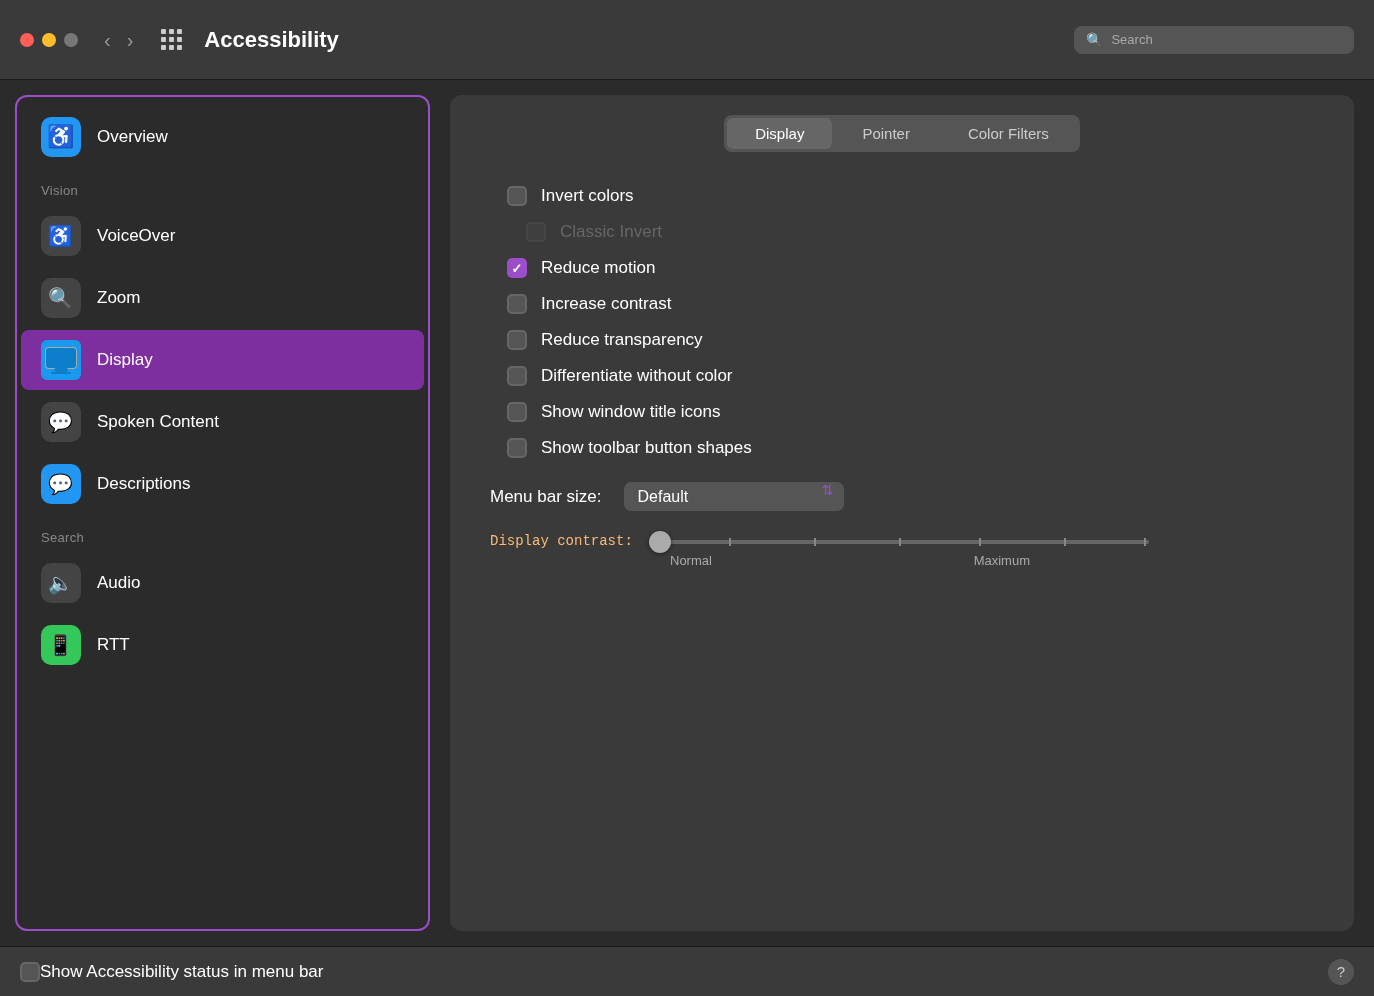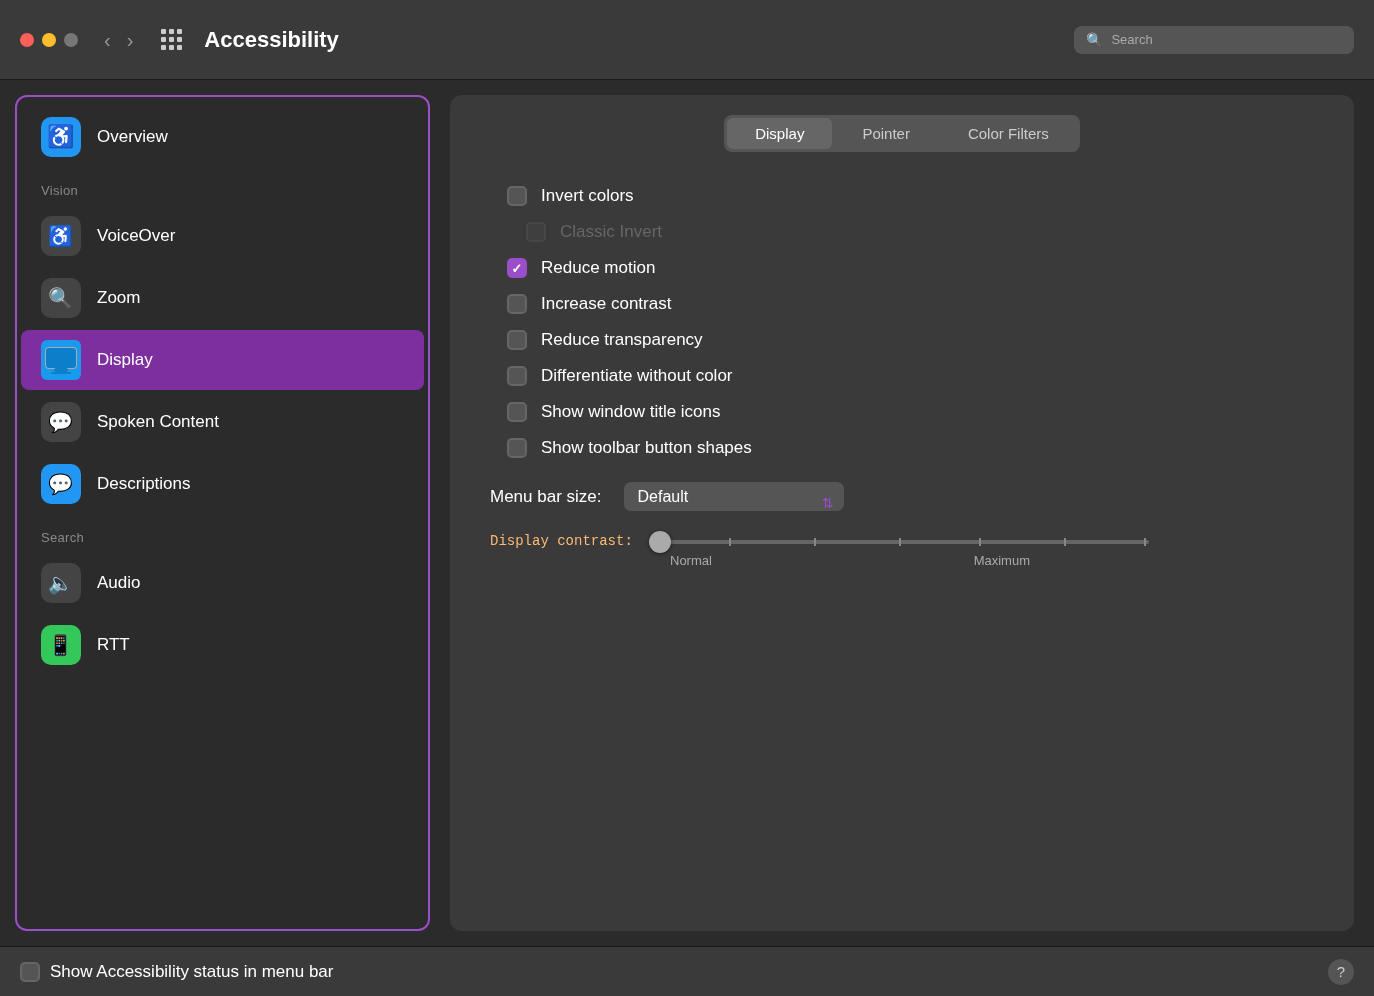--- a/index.html
+++ b/index.html
@@ -252,21 +252,21 @@
       gap: 22px;
       padding: 18px 0 6px 20px;
     }
     .menu-bar-label {
       font-size: 17px;
       color: #fff;
     }
     .select-wrapper {
       position: relative;
       display: inline-flex;
-      align-items: flex-end;
+      align-items: flex-start;
     }
     .menu-bar-select {
       background: #555;
       border: none;
       border-radius: 7px;
       color: #fff;
       font-size: 16px;
       padding: 6px 40px 6px 14px;
       cursor: pointer;
       appearance: none;
@@ -334,21 +334,20 @@
       background: #3a3a3a;
       display: flex;
       align-items: center;
       justify-content: space-between;
       padding: 0 20px;
       border-top: 1px solid #1a1a1a;
     }
     .bottom-bar-left {
       display: flex;
       align-items: center;
-      gap: 10px;
     }
     .help-button {
       width: 26px;
       height: 26px;
       border-radius: 50%;
       background: #555;
       color: #ccc;
       border: none;
       font-size: 15px;
       cursor: pointer;

